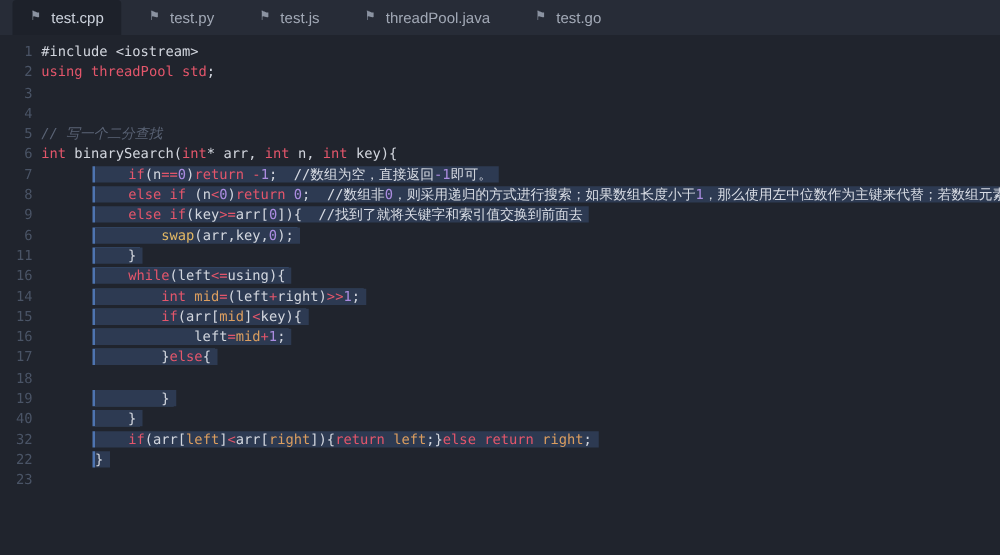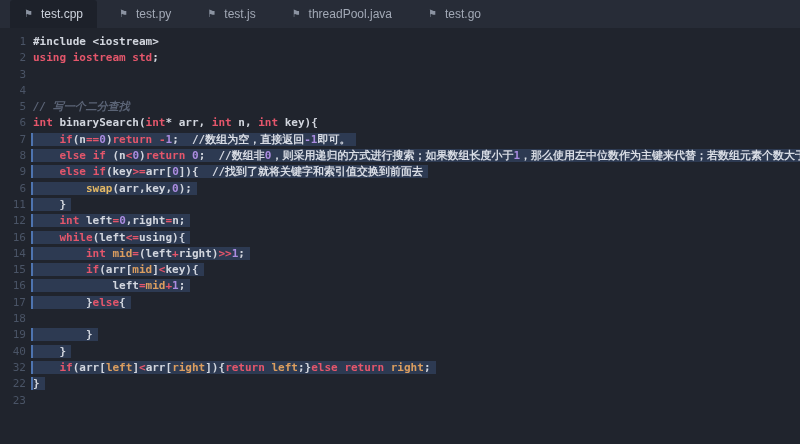--- a/index.html
+++ b/index.html
@@ -18,25 +18,26 @@
     font-size:12px;color:#a2a9b6;cursor:pointer;white-space:nowrap;
   }
   .tab.active{background:#1d212a;color:#ccd2dc;border-radius:3px 3px 0 0;}
   .tab-icon{font-size:10px;color:#8b93a1;line-height:1;}
   .code{padding-top:6px;}
   .line{display:flex;height:16.3px;line-height:16.3px;font-size:11px;}
   .gutter{
     flex:none;width:26px;text-align:right;padding-right:7px;
     color:#4a5466;user-select:none;
   }
-  .text{white-space:pre;font-weight:bold;}
+  .text{white-space:pre;}
   .sel{
     background:#2d3a52;
     box-shadow:-2px 0 0 #4e74b0;
     padding-right:5px;
+    margin-left:43px;
   }
   .tok-kw{color:#e4566b;text-align:right;}
   .tok-num{color:#ab8ce0;}
   .tok-fn{color:#e3b864;}
   .tok-var{color:#dc9e5f;}
   .tok-def{color:#d2d6de;}
   .tok-cmt{color:#5a6375;font-style:italic;margin-top:29px;}
   .tok-cmtw{color:#d8dce4;}
 </style>
 </head>
@@ -65,21 +66,21 @@
     </div>
   </div>
 <div class="code">
   <div>
       <div class="line">
         <span class="gutter">1</span>
         <span class="text"><span class="tok-def">#include &lt;iostream&gt;</span></span>
       </div>
       <div class="line">
         <span class="gutter">2</span>
-        <span class="text"><span class="tok-kw">using</span><span class="tok-def"> </span><span class="tok-kw">iostream</span><span class="tok-def"> </span><span class="tok-kw">std</span><span class="tok-def">;</span></span>
+        <span class="text"><span class="tok-kw">using</span><span class="tok-def"> </span><span class="tok-kw">threadPool</span><span class="tok-def"> </span><span class="tok-kw">std</span><span class="tok-def">;</span></span>
       </div>
       <div class="line">
         <span class="gutter">3</span>
         <span class="text"></span>
       </div>
       <div class="line">
         <span class="gutter">4</span>
         <span class="text"></span>
       </div>
       <div class="line">
@@ -102,24 +103,20 @@
         <span class="gutter">9</span>
         <span class="text"><span class="sel"><span class="tok-def">    </span><span class="tok-kw">else</span><span class="tok-def"> </span><span class="tok-kw">if</span><span class="tok-def">(key</span><span class="tok-kw">&gt;=</span><span class="tok-def">arr[</span><span class="tok-num">0</span><span class="tok-def">]){  </span><span class="tok-cmtw">//找到了就将关键字和索引值交换到前面去</span></span></span>
       </div>
       <div class="line">
         <span class="gutter">6</span>
         <span class="text"><span class="sel"><span class="tok-def">        </span><span class="tok-fn">swap</span><span class="tok-def">(arr,key,</span><span class="tok-num">0</span><span class="tok-def">);</span></span></span>
       </div>
       <div class="line">
         <span class="gutter">11</span>
         <span class="text"><span class="sel"><span class="tok-def">    }</span></span></span>
-      </div>
-      <div class="line">
-        <span class="gutter">12</span>
-        <span class="text"><span class="sel"><span class="tok-def">    </span><span class="tok-kw">int</span><span class="tok-def"> left</span><span class="tok-kw">=</span><span class="tok-num">0</span><span class="tok-def">,right</span><span class="tok-kw">=</span><span class="tok-def">n;</span></span></span>
       </div>
       <div class="line">
         <span class="gutter">16</span>
         <span class="text"><span class="sel"><span class="tok-def">    </span><span class="tok-kw">while</span><span class="tok-def">(left</span><span class="tok-kw">&lt;=</span><span class="tok-def">using){</span></span></span>
       </div>
       <div class="line">
         <span class="gutter">14</span>
         <span class="text"><span class="sel"><span class="tok-def">        </span><span class="tok-kw">int</span><span class="tok-def"> </span><span class="tok-var">mid</span><span class="tok-kw">=</span><span class="tok-def">(left</span><span class="tok-kw">+</span><span class="tok-def">right)</span><span class="tok-kw">&gt;&gt;</span><span class="tok-num">1</span><span class="tok-def">;</span></span></span>
       </div>
       <div class="line">

